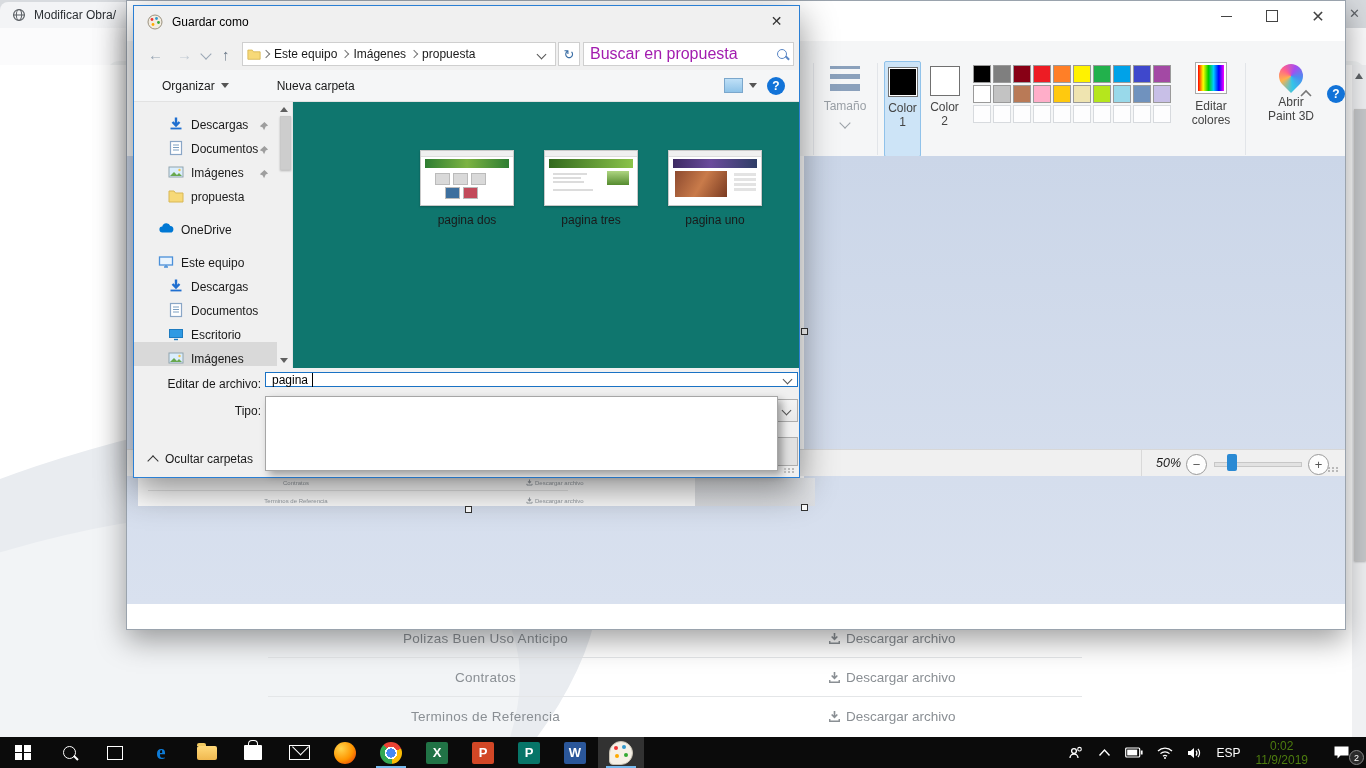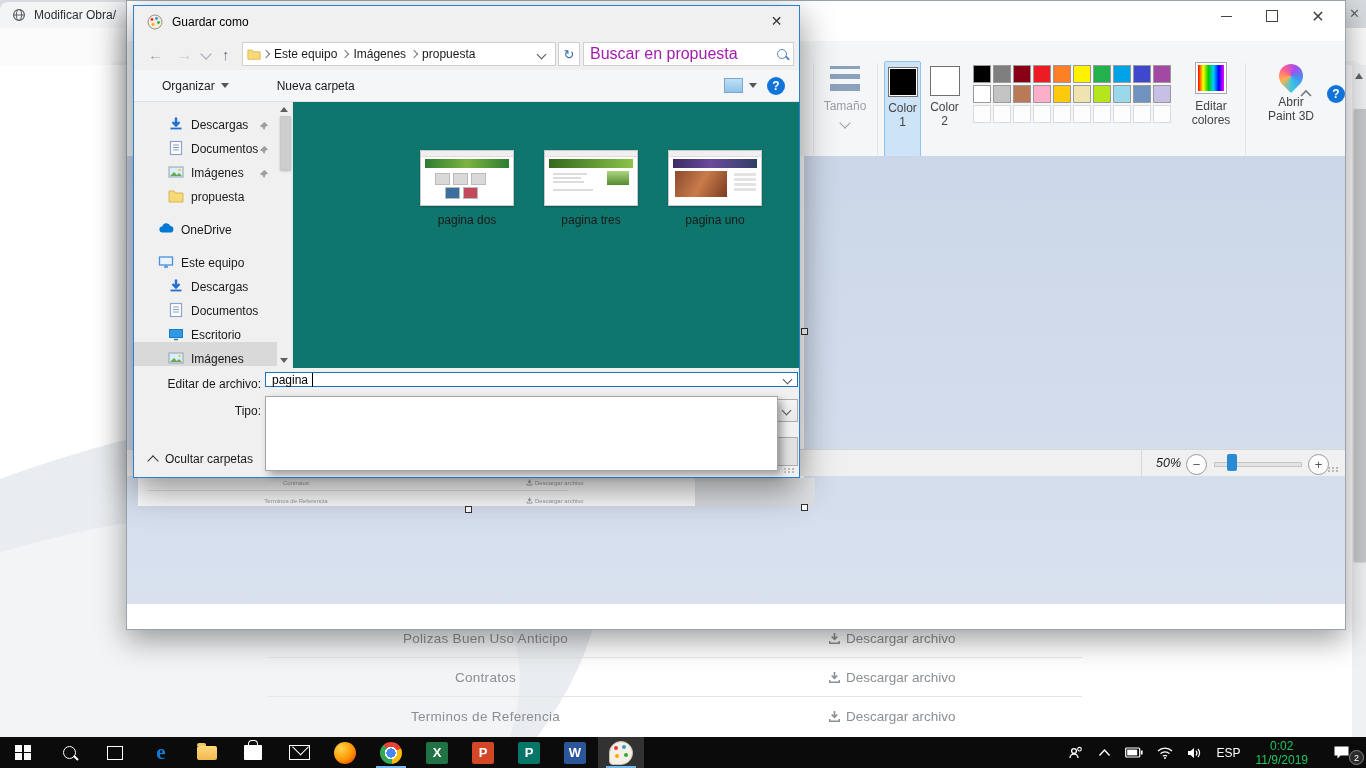--- a/index.html
+++ b/index.html
@@ -164,21 +164,21 @@
   .envelope:before{content:"";position:absolute;left:1px;top:0px;width:11px;height:11px;border-right:1.6px solid #fff;border-bottom:1.6px solid #fff;transform:rotate(45deg) translate(-1px,-6px);}
   .ffx{width:22px;height:22px;border-radius:50%;background:radial-gradient(circle at 32% 30%,#ffd54d,#ff9500 55%,#e3350d 95%);}
   .chrome-ico{width:22px;height:22px;border-radius:50%;
       background:radial-gradient(circle,#4688f1 0 29%,#fff 30% 40%,rgba(0,0,0,0) 41%),
                  conic-gradient(from -45deg,#ea4335 0 110deg,#fbbc05 110deg 220deg,#34a853 220deg 360deg);}
   .paint-ico{width:22px;height:22px;border-radius:50% 50% 50% 4px;background:#f5f0e6;position:relative;border:1px solid #c9c2b4;}
   .paint-ico i{position:absolute;width:4px;height:4px;border-radius:50%;}
   #tray{margin-left:auto;display:flex;align-items:center;gap:0;}
   .tray-cell{padding:0 7px;display:flex;align-items:center;justify-content:center;height:31px;position:relative;}
   .tray-txt{color:#fff;font-size:12px;}
-  #clock{color:#22c55e;font-size:12px;text-align:center;line-height:14px;padding:0 8px;}
+  #clock{color:#4d7c0f;font-size:12px;text-align:center;line-height:14px;padding:0 8px;}
   #notif .badge{position:absolute;right:2px;bottom:3px;width:13px;height:13px;border-radius:50%;background:#2b2b2b;
                 border:1px solid #888;color:#fff;font-size:9px;display:flex;align-items:center;justify-content:center;}
   .dlico{display:inline-block;}
 </style>
 </head>
 <body>
 
 <div id="chrome" class="abs">
   <div id="tabbar" class="abs">
     <div id="tab" class="abs">

